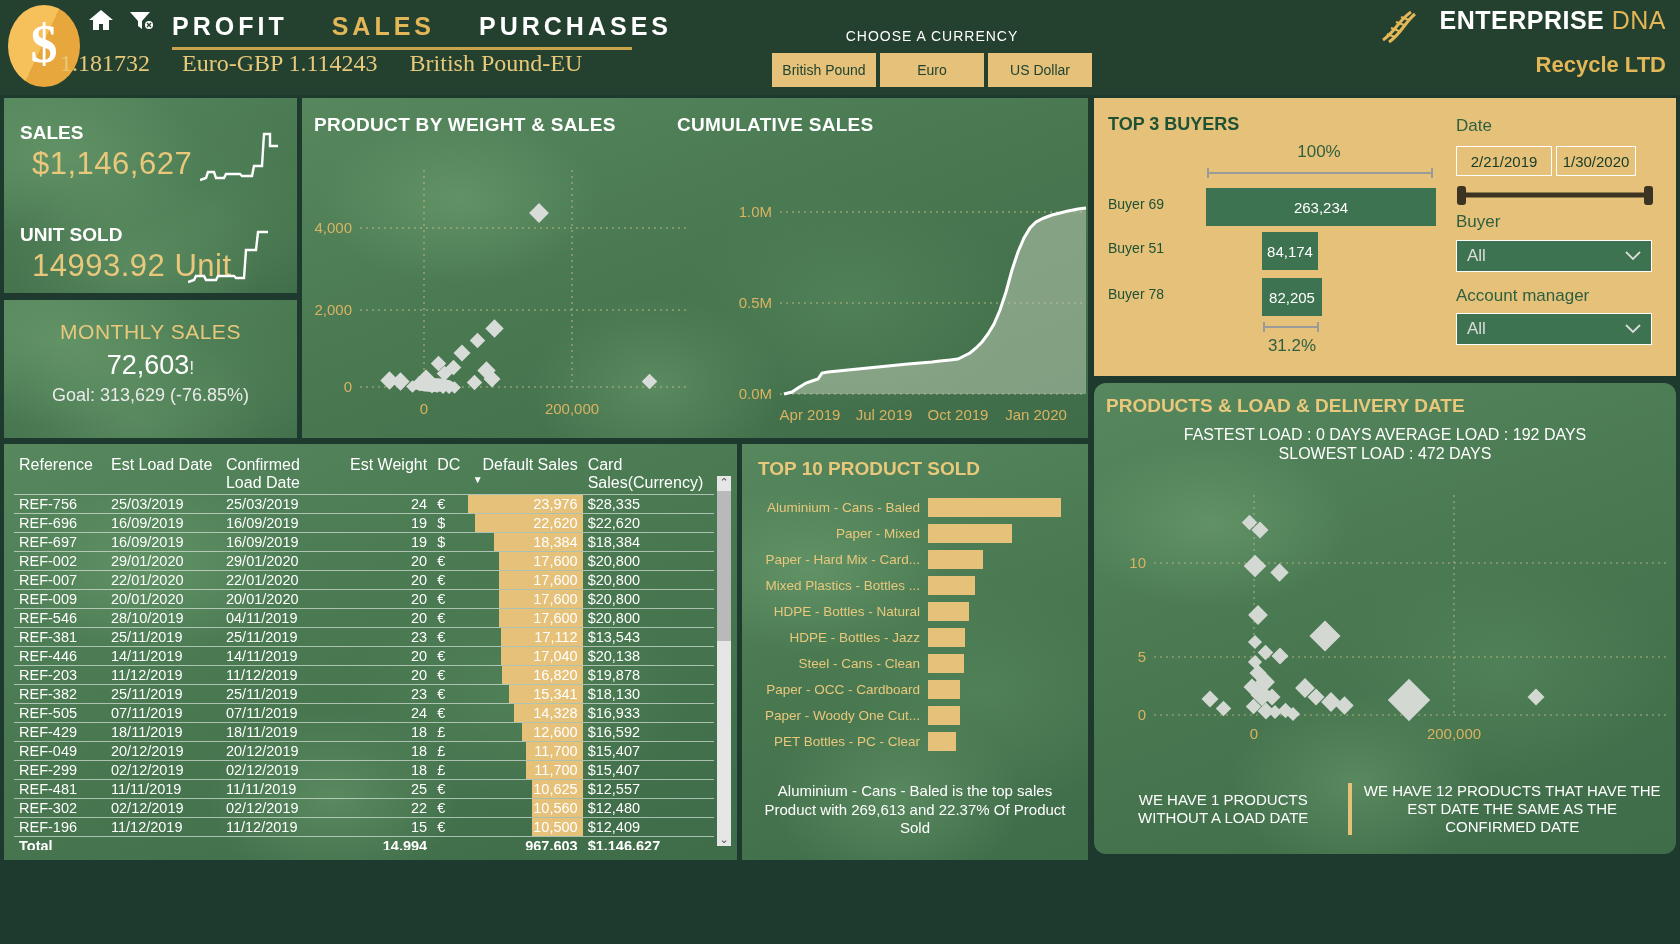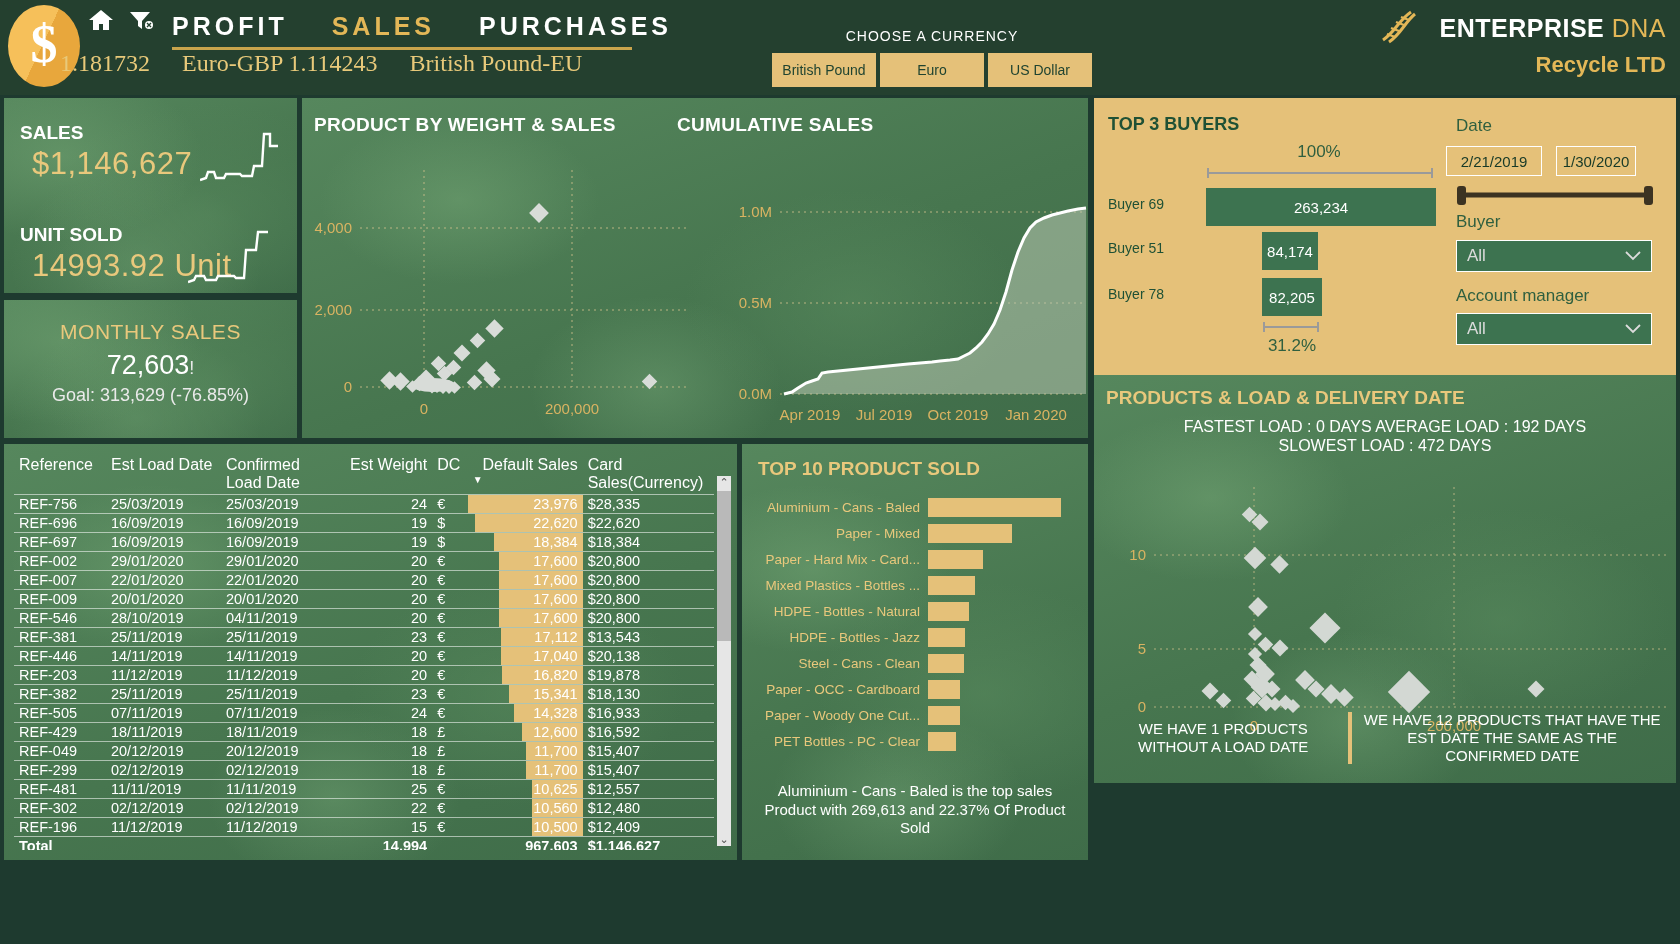--- a/index.html
+++ b/index.html
@@ -48,41 +48,41 @@
     color: #fff; font-size: 14px; letter-spacing: 1px; text-align: center;
     margin-bottom: 9px;
   }
   .currency-btns { display: flex; gap: 4px; }
   .cbtn {
     flex: 1; height: 34px; background: #e5c179; color: #1f4330;
     display: flex; align-items: center; justify-content: center;
     font-size: 14px; cursor: pointer;
   }
   .logo { position: absolute; right: 14px; top: 6px; text-align: left; }
-  .logo-row { display: flex; align-items: center; gap: 20px; }
+  .logo-row { display: flex; align-items: flex-start; gap: 20px; }
   .logo-main { font-size: 25px; font-weight: bold; color: #ffffff; letter-spacing: 0.5px; }
   .logo-main .dna { color: #e3b757; font-weight: normal; }
   .logo-sub { color: #e3b757; font-size: 22px; font-weight: bold; text-align: right; margin-top: 2px; }
 
   
   .panel { position: absolute; background: #4a7d55; }
   .panel.bgimg {
     background-image:
       radial-gradient(ellipse 200px 120px at 20% 30%, rgba(120,170,120,.45), transparent 70%),
       radial-gradient(ellipse 240px 160px at 70% 60%, rgba(90,140,95,.5), transparent 70%),
       radial-gradient(ellipse 180px 130px at 45% 85%, rgba(130,180,130,.35), transparent 70%),
       linear-gradient(160deg, #56875d 0%, #47764f 55%, #3f6c49 100%);
   }
   .panel-title { color: #ffffff; font-weight: bold; font-size: 19px; letter-spacing: .3px; }
 
   #kpi-top { left: 4px; top: 98px; width: 293px; height: 195px; }
   #kpi-bottom { left: 4px; top: 300px; width: 293px; height: 138px; }
   #scatter-panel { left: 302px; top: 98px; width: 786px; height: 340px; }
   #buyers-panel { left: 1094px; top: 98px; width: 582px; height: 278px; background: #e5c179; }
-  #loaddate-panel { left: 1094px; top: 375px; width: 582px; height: 408px; }
+  #loaddate-panel { left: 1094px; top: 383px; width: 582px; height: 471px; border-radius: 12px; }
   #table-panel { left: 4px; top: 444px; width: 733px; height: 416px; }
   #top10-panel { left: 742px; top: 444px; width: 346px; height: 416px; }
 
   .kpi-label { color:#fff; font-weight: bold; font-size: 19px; }
   .kpi-value { color: #e9c87c; font-size: 31px; letter-spacing: .5px; }
 
   .mono-center { text-align:center; }
   .ms-title { color:#e9c87c; font-size: 21px; letter-spacing: .5px; }
   .ms-value { color:#ffffff; font-size: 27px; }
   .ms-goal { color:#eaeaea; font-size: 18px; }
@@ -302,21 +302,21 @@
 
   <div style="position:absolute;left:14px;top:188px;width:88px;" class="funnel-label">Buyer 78</div>
   <div class="funnel-bar" style="position:absolute;left:168px;top:180px;width:60px;">82,205</div>
 
   <svg style="position:absolute;left:168px;top:222px;" width="60" height="14">
     <path d="M2,2 L2,12 M2,7 L56,7 M56,2 L56,12" stroke="#9a9a9a" stroke-width="2" fill="none"></path>
   </svg>
   <div style="position:absolute;left:148px;top:238px;width:100px;text-align:center;" class="bp-sub">31.2%</div>
 
   <div style="position:absolute;left:362px;top:18px;" class="bp-sub">Date</div>
-  <div class="dateinput" style="position:absolute;left:352px;top:48px;width:96px;">2/21/2019</div>
+  <div class="dateinput" style="position:absolute;left:362px;top:48px;width:96px;">2/21/2019</div>
   <div class="dateinput" style="position:absolute;left:462px;top:48px;width:80px;">1/30/2020</div>
   <svg style="position:absolute;left:360px;top:86px;" width="202" height="22">
     <line x1="8" y1="11" x2="194" y2="11" stroke="#3c3322" stroke-width="5"></line>
     <rect x="3" y="2" width="9" height="19" rx="3" fill="#3c3322"></rect>
     <rect x="190" y="2" width="9" height="19" rx="3" fill="#3c3322"></rect>
   </svg>
 
   <div style="position:absolute;left:362px;top:114px;" class="bp-sub">Buyer</div>
   <div class="slicer" style="position:absolute;left:362px;top:142px;width:196px;">
     <span>All</span>

